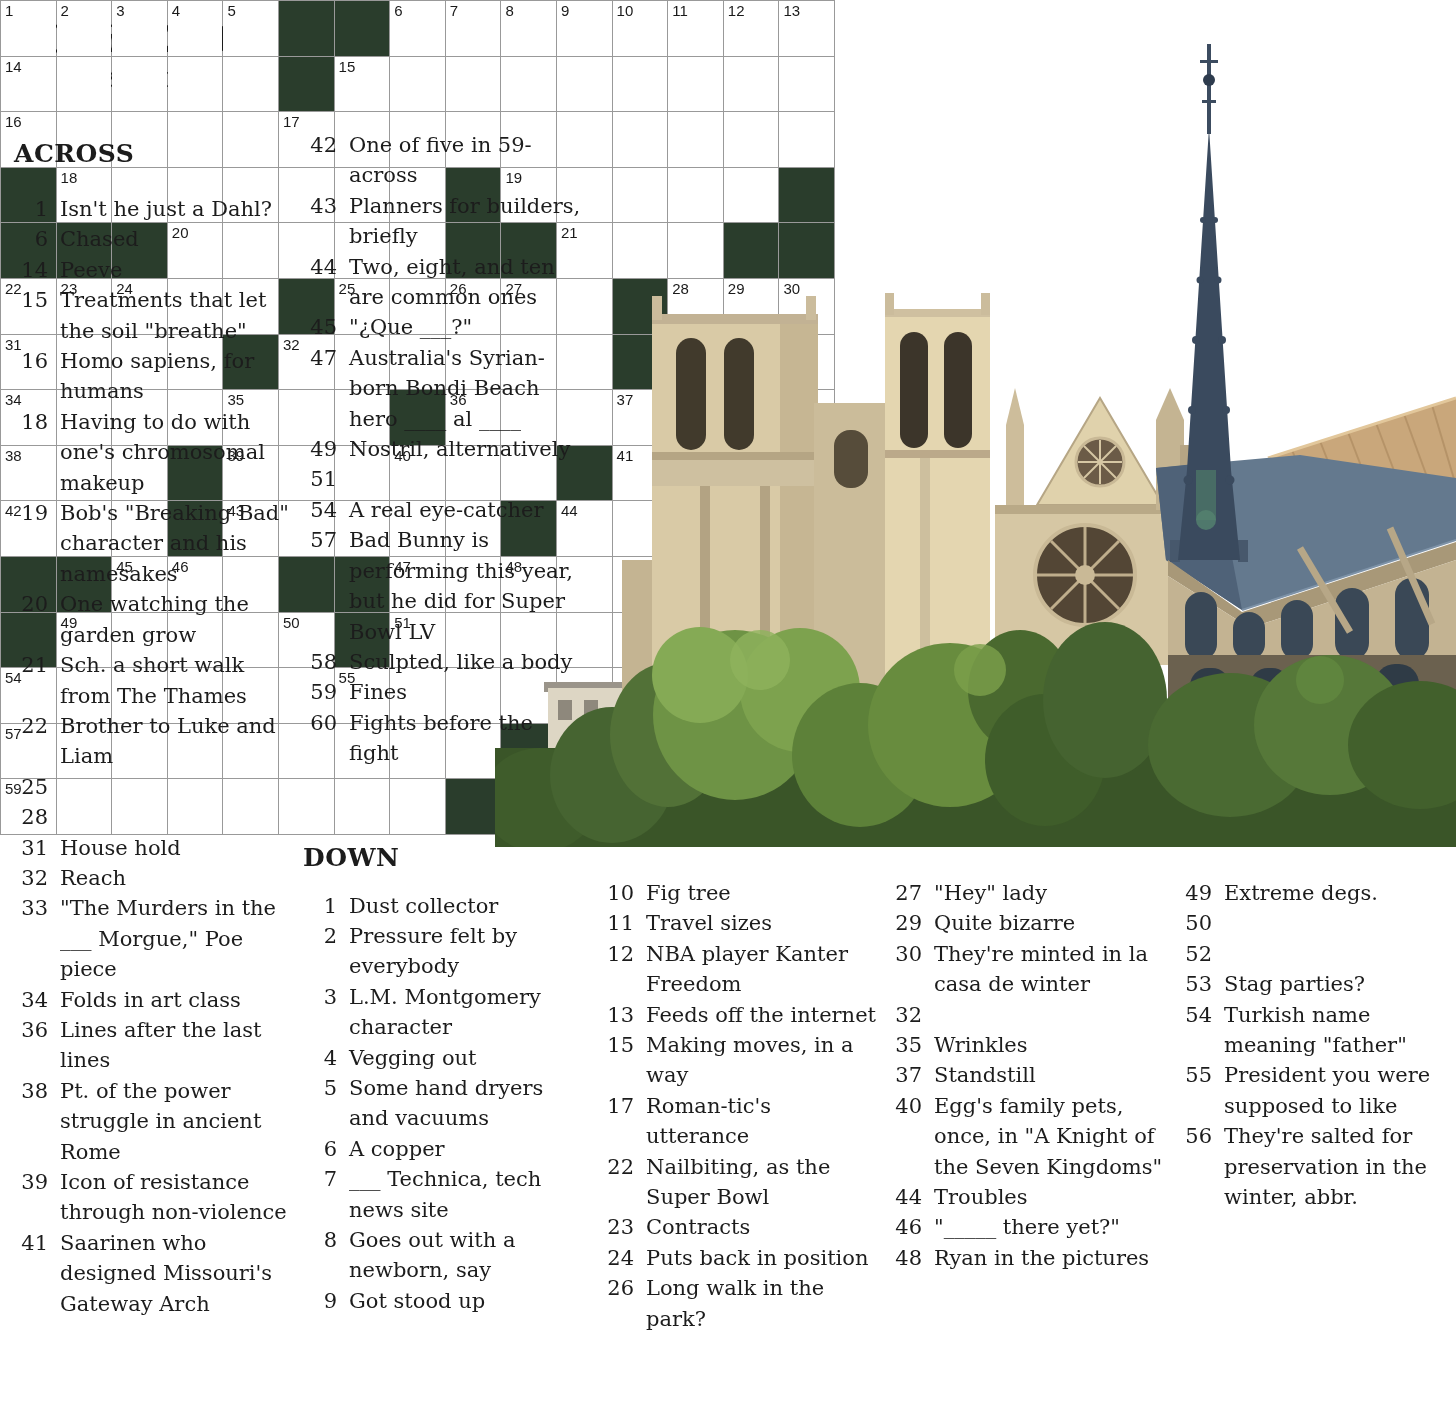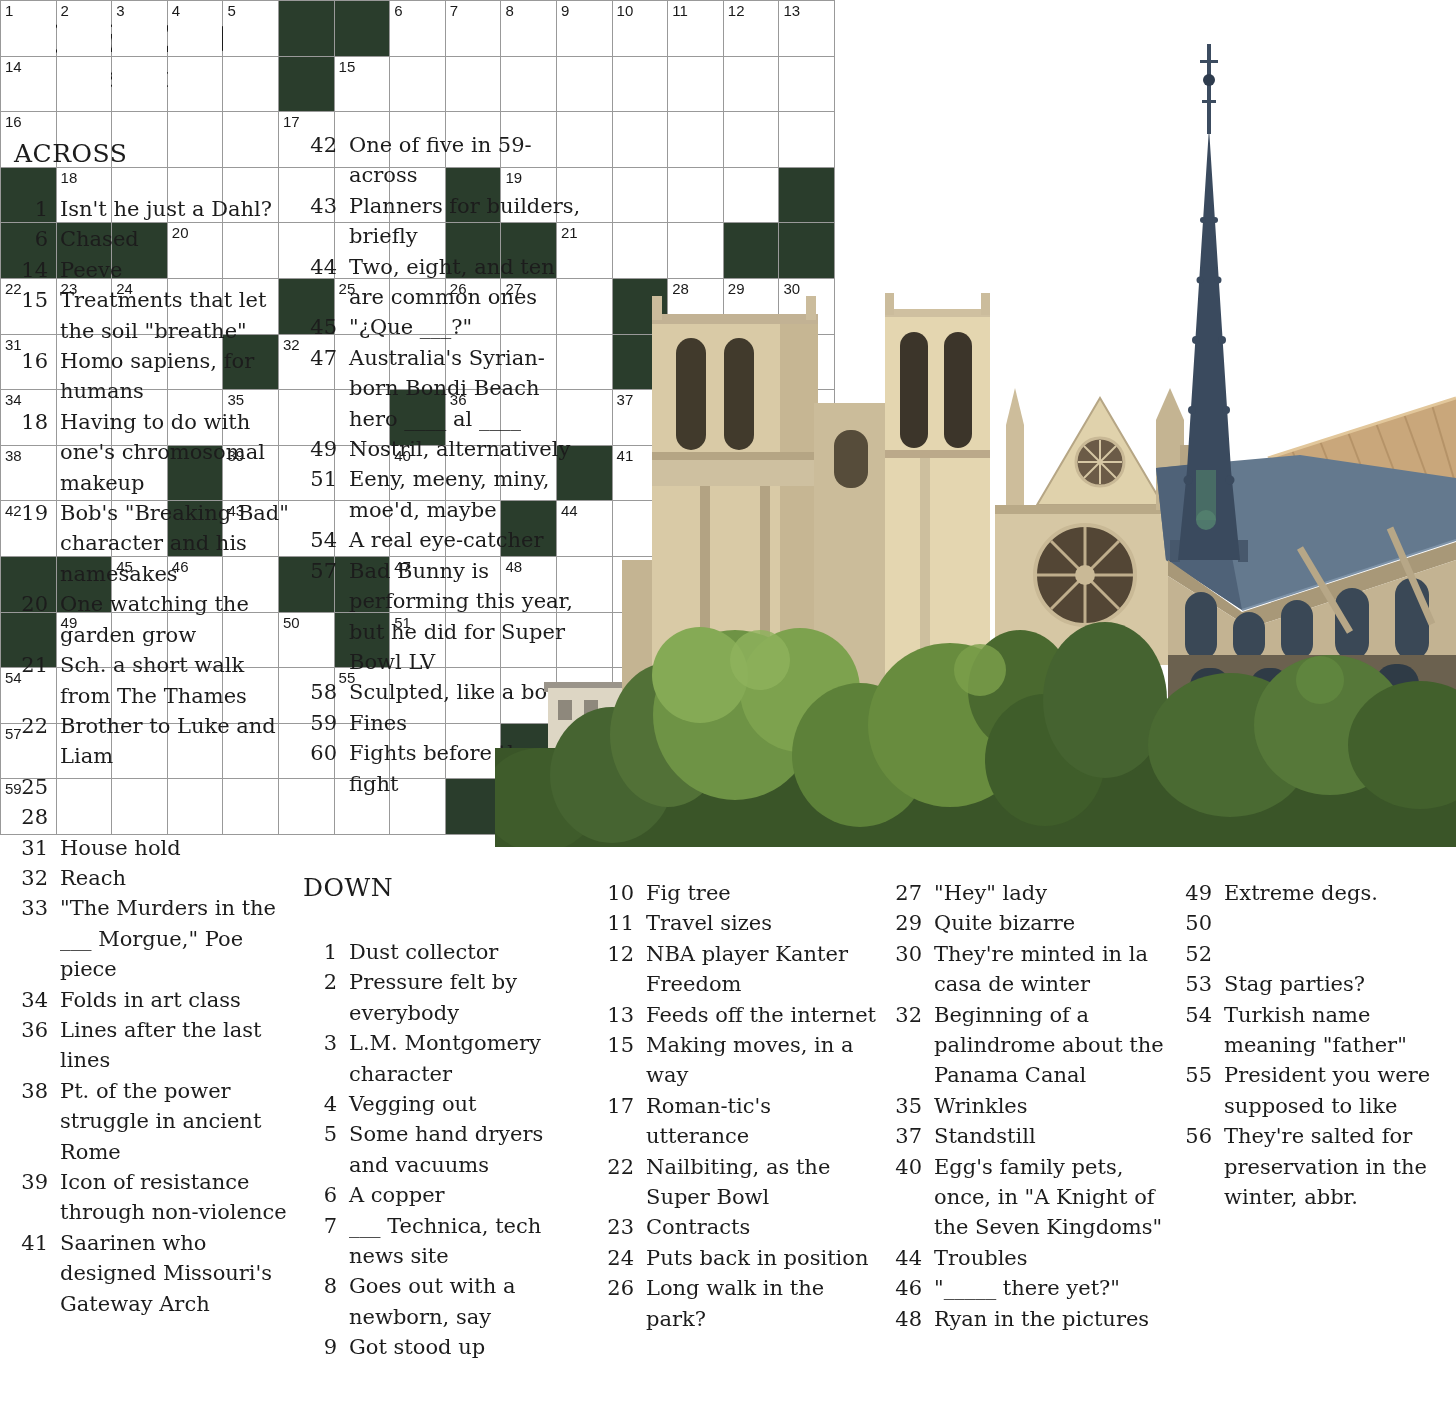--- a/index.html
+++ b/index.html
@@ -2,23 +2,23 @@
 <html><head>
 <meta charset="utf-8">
 <style>
   html,body{margin:0;padding:0;background:#ffffff;}
   body{width:1456px;height:1415px;position:relative;overflow:hidden;
        font-family:"DejaVu Serif","Liberation Serif",serif;color:#1c1c1c;}
   .abs{position:absolute;}
   #title{left:14px;top:16px;font-size:38px;font-weight:bold;letter-spacing:.5px;}
   #byline{left:14px;top:62px;font-size:27px;}
   .clue-col{position:absolute;}
-  .sec-header{font-size:25px;font-weight:normal;letter-spacing:.5px;}
+  .sec-header{font-size:25px;font-weight:bold;letter-spacing:.5px;}
   #col1 .sec-header{margin-bottom:26px;}
-  .down-header{margin-top:74px;margin-bottom:35px;}
+  .down-header{margin-top:74px;margin-bottom:19px;}
   .clue{display:flex;font-size:21px;line-height:30.4px;}
   .clue .num{flex:none;width:34px;text-align:right;padding-right:12px;}
   .clue .txt{flex:1;}
   #grid{left:596px;top:14px;width:833px;height:833px;display:grid;
         grid-template-columns:repeat(15,1fr);grid-template-rows:repeat(15,1fr);
         gap:1px;background:#999;border:1px solid #999;}
   .cell{background:#fff;position:relative;}
   .cell .cnum{position:absolute;left:4px;top:1px;
         font-family:"Liberation Sans","DejaVu Sans",sans-serif;
         font-size:15px;color:#1a1a1a;}
@@ -483,21 +483,20 @@
       <div class="clue">
         <div class="num">47</div>
         <div class="txt">Australia's Syrian-born Bondi Beach hero ____ al ____</div>
       </div>
       <div class="clue">
         <div class="num">49</div>
         <div class="txt">Nostril, alternatively</div>
       </div>
       <div class="clue">
         <div class="num">51</div>
-        <div class="txt">Eeny, meeny, miny, moe'd, maybe</div>
       </div>
       <div class="clue">
         <div class="num">54</div>
         <div class="txt">A real eye-catcher</div>
       </div>
       <div class="clue">
         <div class="num">57</div>
         <div class="txt">Bad Bunny is performing this year, but he did for Super Bowl LV</div>
       </div>
       <div class="clue">
@@ -607,21 +606,20 @@
       <div class="clue">
         <div class="num">29</div>
         <div class="txt">Quite bizarre</div>
       </div>
       <div class="clue">
         <div class="num">30</div>
         <div class="txt">They're minted in la casa de winter</div>
       </div>
       <div class="clue">
         <div class="num">32</div>
-        <div class="txt">Beginning of a palindrome about the Panama Canal</div>
       </div>
       <div class="clue">
         <div class="num">35</div>
         <div class="txt">Wrinkles</div>
       </div>
       <div class="clue">
         <div class="num">37</div>
         <div class="txt">Standstill</div>
       </div>
       <div class="clue">

